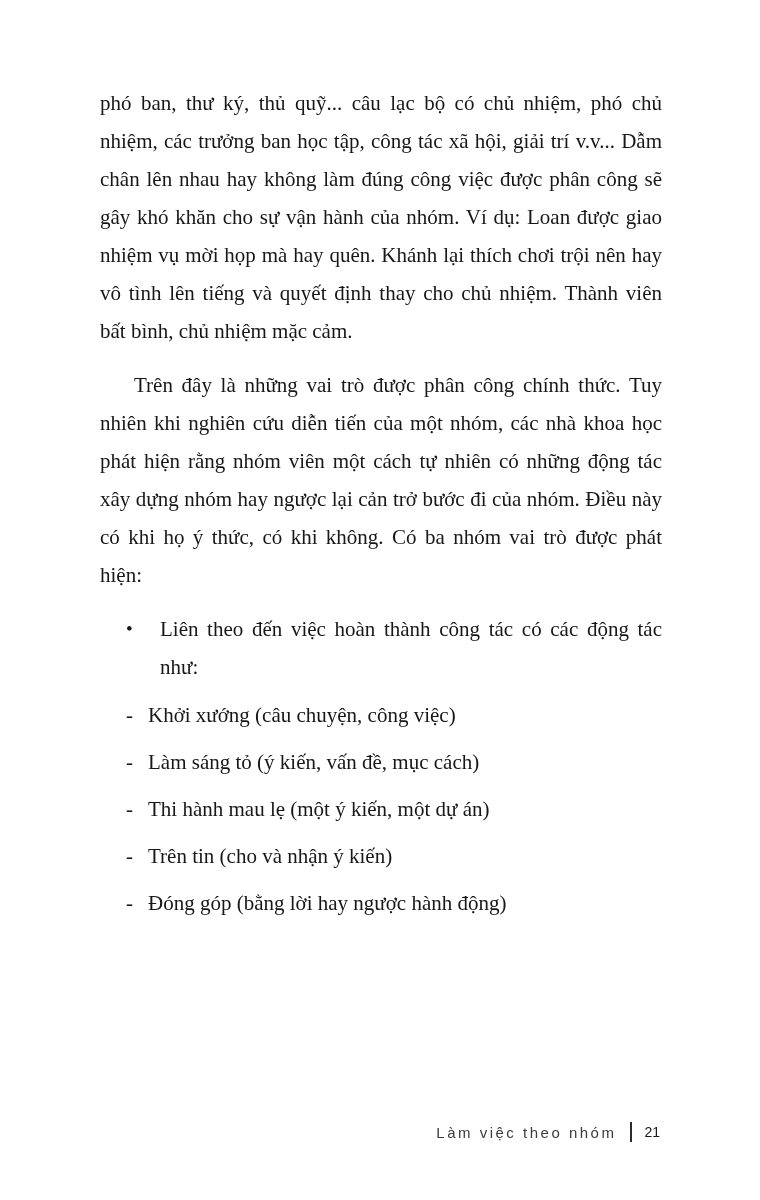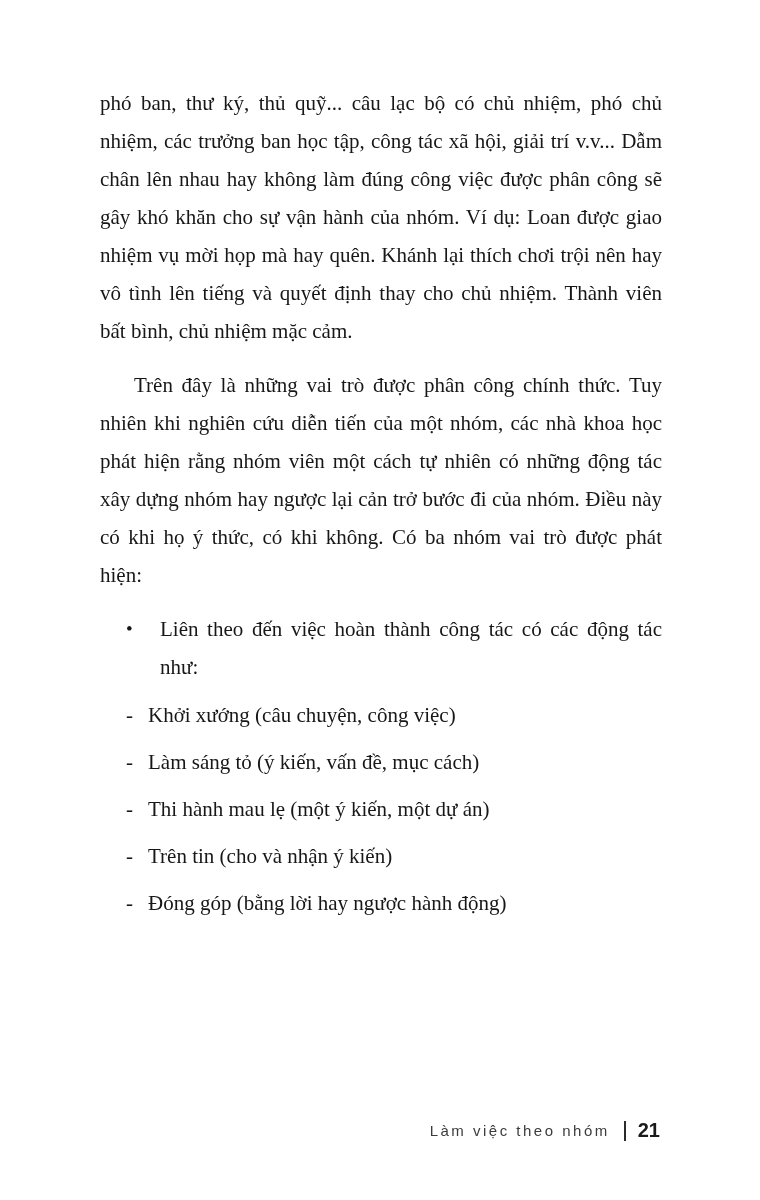--- a/index.html
+++ b/index.html
@@ -73,22 +73,22 @@
     color: #3c3c3c;
   }
   .footer-divider {
     width: 2px;
     height: 20px;
     background: #2b2b2b;
     margin: 0 12px 0 14px;
   }
   .footer-page-number {
     font-family: "Liberation Sans", sans-serif;
-    font-size: 20px;
-    font-weight: bold;
+    font-size: 14px;
+    font-weight: normal;
     color: #1a1a1a;
   }
 </style>
 </head>
 <body>
 
 <div class="page">
 
   <div class="content">
 

